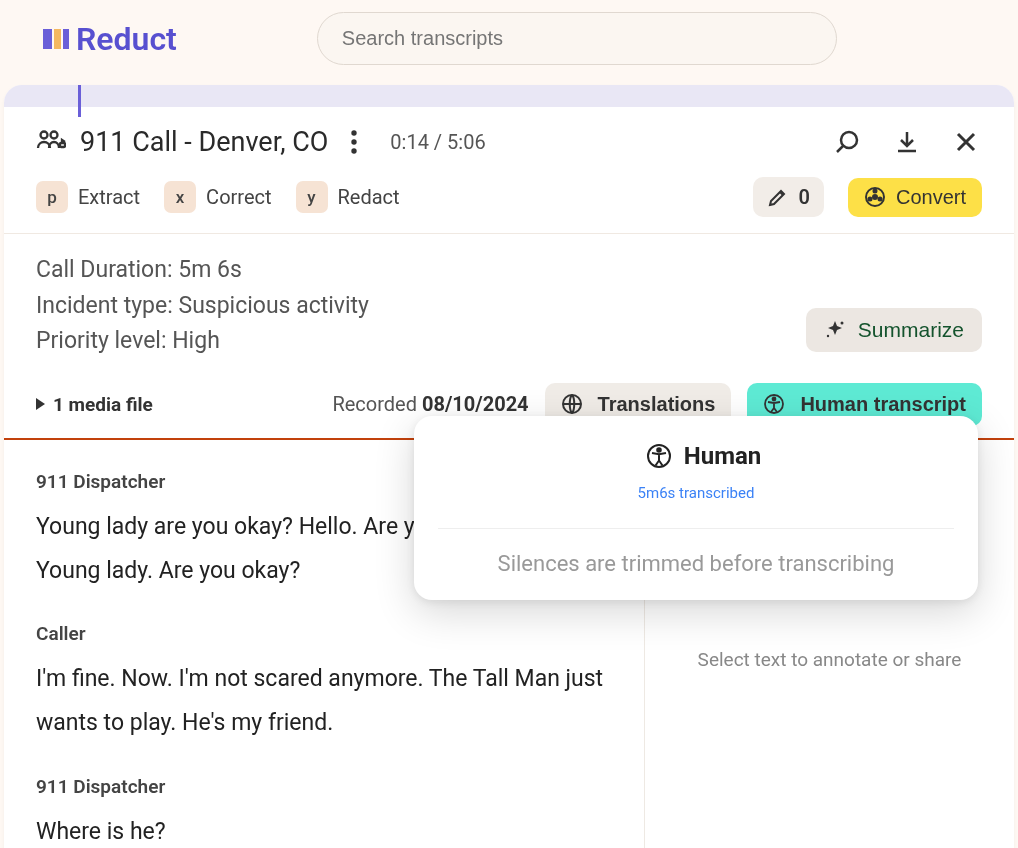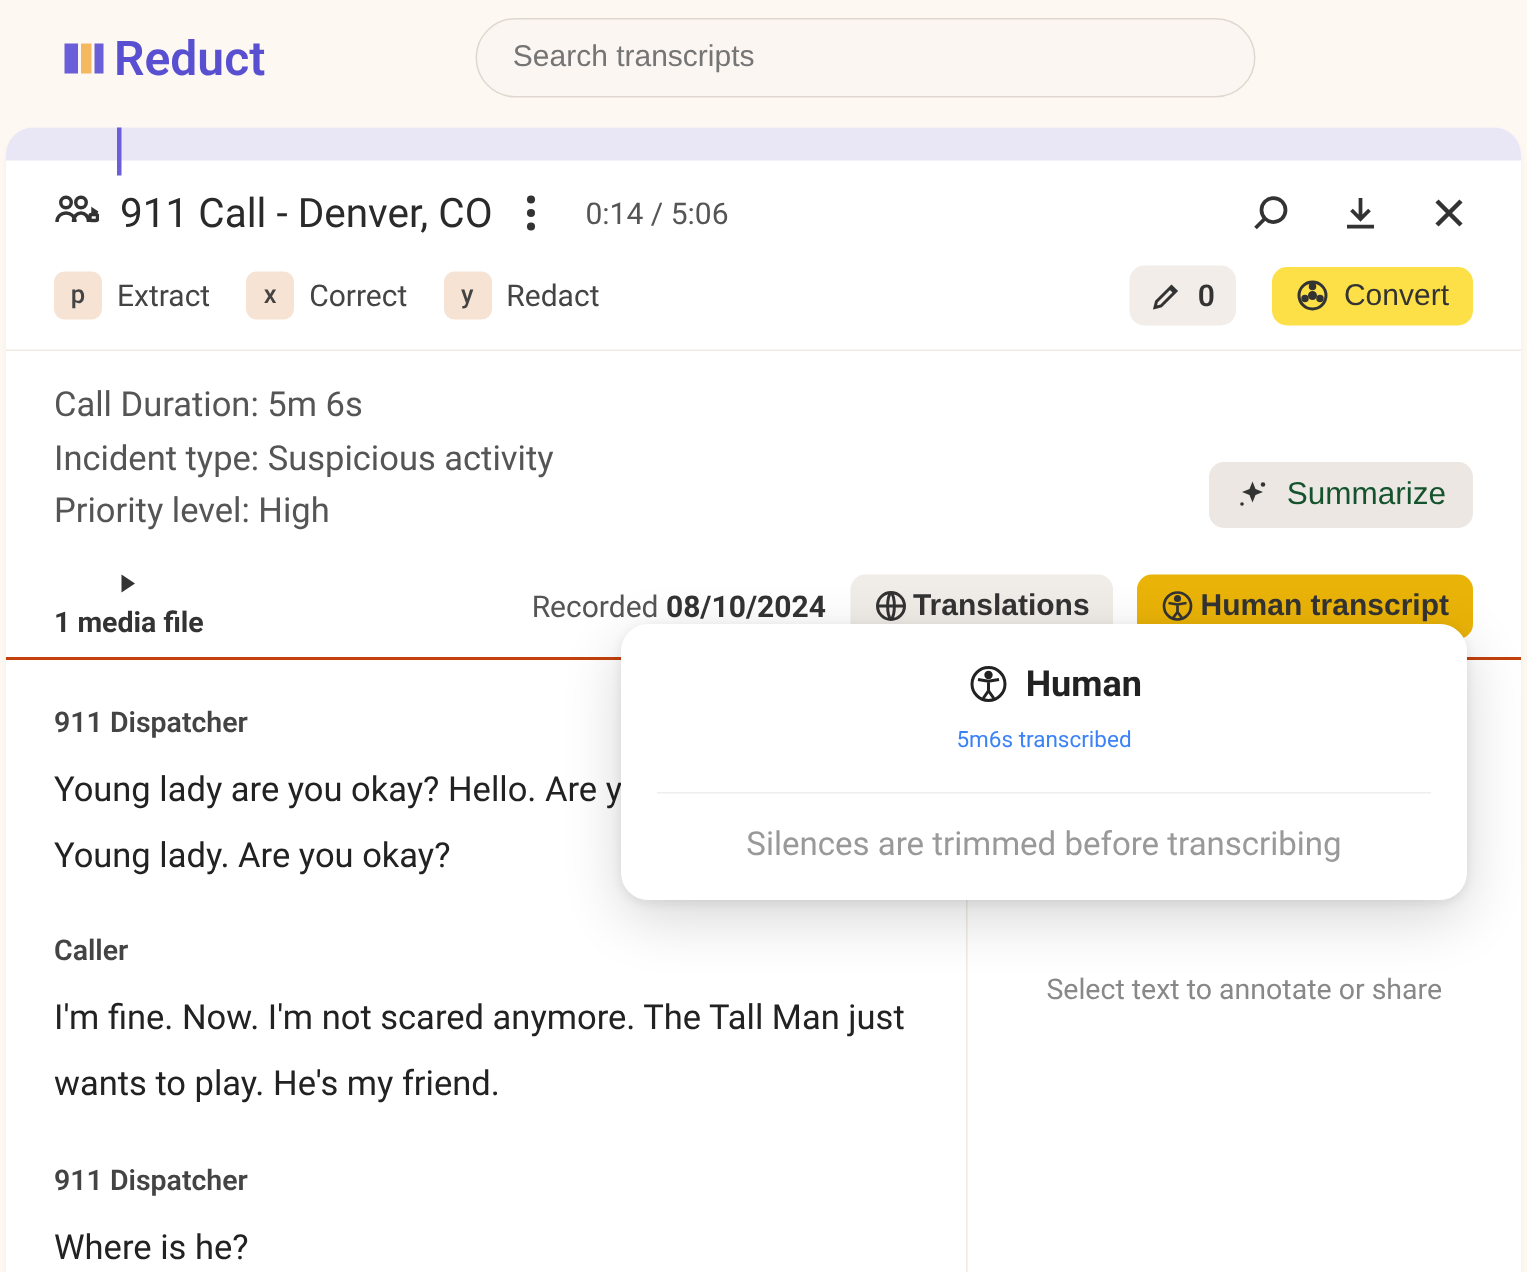--- a/index.html
+++ b/index.html
@@ -174,48 +174,47 @@
       gap: 16px;
     }
     .media-toggle {
       display: flex;
       align-items: center;
       gap: 8px;
       font-size: 19px;
       font-weight: 700;
       color: #333;
       cursor: pointer;
-      flex-direction: column;
     }
     .triangle-right {
       width: 0; height: 0;
       border-top: 6px solid transparent;
       border-bottom: 6px solid transparent;
       border-left: 9px solid #333;
     }
     .recorded-text {
       font-size: 20px;
       color: #555;
       margin-left: auto;
     }
     .recorded-date { font-weight: 700; color: #333; }
     .pill-btn {
       display: flex;
       align-items: center;
-      gap: 4px;
+      gap: 15px;
       padding: 10px 16px;
       border-radius: 10px;
       font-size: 20px;
       font-weight: 600;
       color: #333;
       border: none;
       cursor: pointer;
     }
     .translations-btn { background: #f0ece7; }
-    .human-transcript-btn { background: #eab308; }
+    .human-transcript-btn { background: #5eead4; }
     .summarize-float {
       position: absolute;
       right: 36px;
       top: 308px;
       display: flex;
       align-items: center;
       gap: 12px;
       background: #ece7e2;
       border-radius: 10px;
       padding: 10px 18px;

